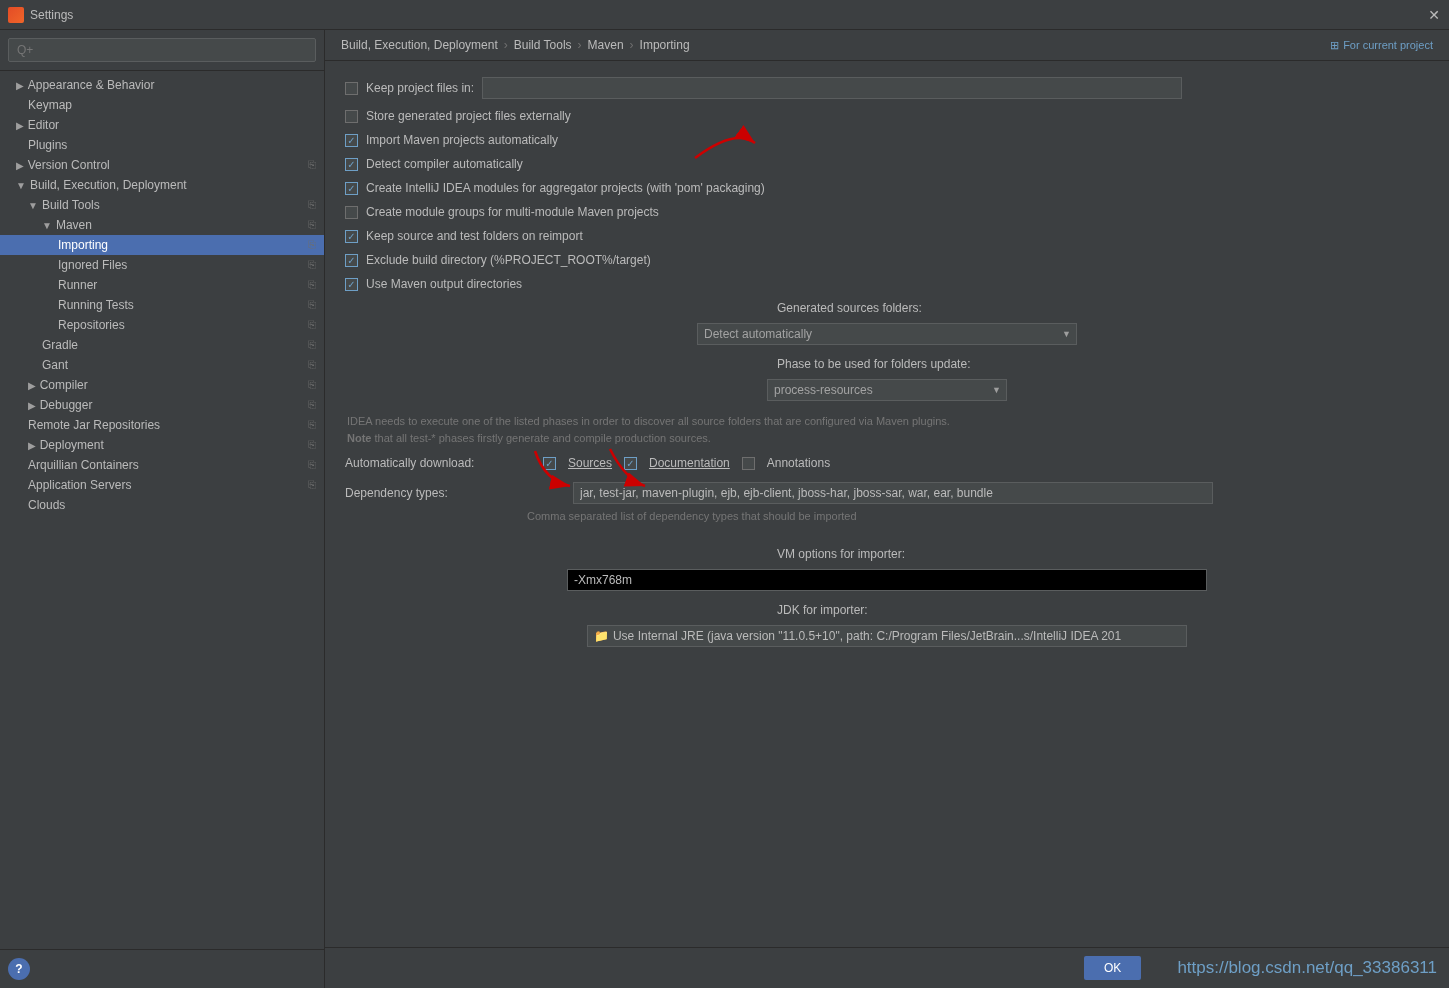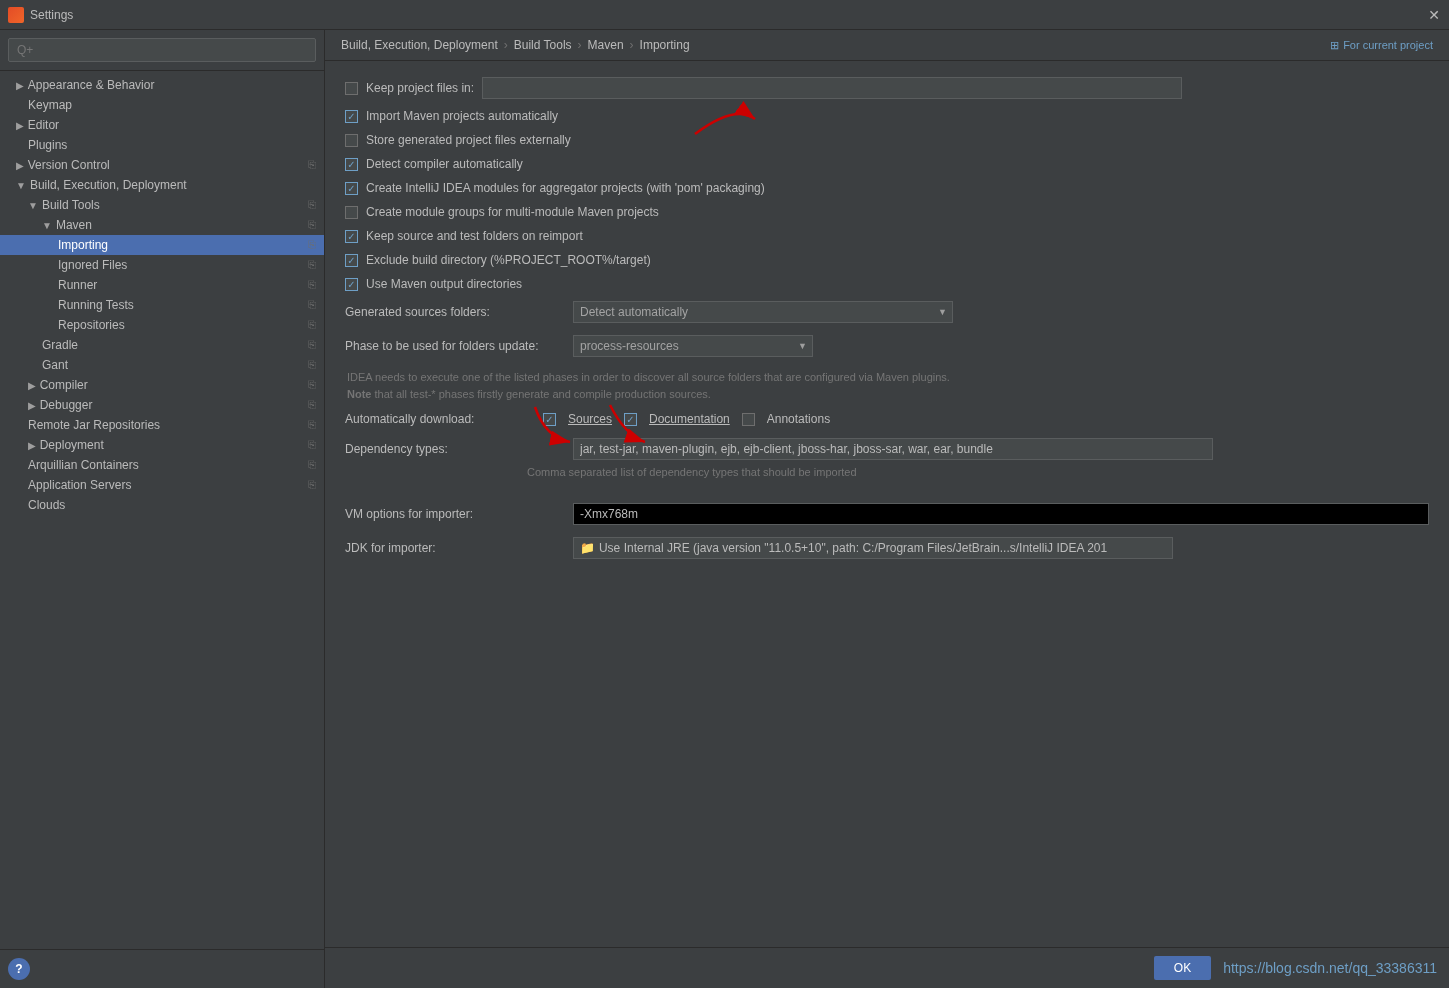--- a/index.html
+++ b/index.html
@@ -41,41 +41,41 @@
     .for-current-project { font-size: 11px; color: #6e9fc6; display: flex; align-items: center; gap: 4px; }
 
     .settings-content { flex: 1; overflow-y: auto; padding: 16px 20px; }
 
     .setting-row { display: flex; align-items: center; margin-bottom: 10px; gap: 8px; }
     .checkbox { width: 13px; height: 13px; border: 1px solid #6e6e6e; background: #45494a; display: inline-flex; align-items: center; justify-content: center; flex-shrink: 0; cursor: pointer; }
     .checkbox.checked { background: #45494a; border-color: #6e9fc6; }
     .checkbox.checked::after { content: '✓'; font-size: 10px; color: #6e9fc6; }
     .checkbox-label { font-size: 12px; color: #bbbbbb; }
 
-    .form-row { display: flex; align-items: center; margin-bottom: 12px; gap: 8px; }
+    .form-row { display: flex; align-items: center; margin-bottom: 12px; gap: 8px; flex-direction: column; }
     .form-label { font-size: 12px; color: #bbbbbb; min-width: 220px; }
     .form-select { background: #45494a; border: 1px solid #5a5d5e; color: #a3a3a3; padding: 3px 24px 3px 6px; font-size: 12px; appearance: none; cursor: pointer; min-width: 200px; outline: none; position: relative; }
     .select-wrapper { position: relative; display: inline-block; }
     .select-wrapper::after { content: '▼'; position: absolute; right: 6px; top: 50%; transform: translateY(-50%); font-size: 9px; color: #9e9e9e; pointer-events: none; }
 
     .hint-text { font-size: 11px; color: #757575; margin-left: 0; line-height: 1.5; margin-bottom: 10px; padding-left: 2px; }
     .hint-text .note { font-weight: bold; color: #757575; }
 
     .auto-download-row { display: flex; align-items: center; margin-bottom: 12px; gap: 8px; }
     .auto-download-label { font-size: 12px; color: #bbbbbb; min-width: 190px; }
     .auto-download-options { display: flex; align-items: center; gap: 12px; }
 
     .text-input { background: #000000; border: 1px solid #5a5d5e; color: #bbbbbb; padding: 3px 6px; font-size: 12px; outline: none; flex: 1; }
     .text-input-wide { background: #45494a; border: 1px solid #5a5d5e; color: #bbbbbb; padding: 3px 6px; font-size: 12px; outline: none; min-width: 580px; }
     .jdk-select-wrapper { display: flex; align-items: center; background: #45494a; border: 1px solid #5a5d5e; padding: 3px 6px; min-width: 600px; gap: 4px; }
     .jdk-folder-icon { font-size: 12px; color: #6e9fc6; }
 
     .bottom-bar { padding: 8px 12px; border-top: 1px solid #2b2b2b; display: flex; align-items: center; justify-content: space-between; flex-shrink: 0; background: #3c3f41; }
     .ok-btn { background: #4b6eaf; color: white; border: none; padding: 5px 20px; font-size: 12px; cursor: pointer; border-radius: 2px; }
-    .url-bar { font-size: 14px; color: #6e9fc6; }
+    .url-bar { font-size: 17px; color: #6e9fc6; margin-left: 24px; }
 
     .keep-files-row { display: flex; align-items: center; margin-bottom: 10px; gap: 8px; }
     .keep-files-input { background: #45494a; border: 1px solid #5a5d5e; color: #bbbbbb; padding: 3px 6px; font-size: 12px; outline: none; width: 700px; }
   </style>
 </head>
 <body>
 
 <div class="window">
 
   <div class="title-bar">
@@ -229,37 +229,37 @@
       </div>
 
       <div class="settings-content">
 
         <div class="keep-files-row">
           <div class="checkbox"></div>
           <span class="checkbox-label">Keep project files in:</span>
           <input type="text" class="keep-files-input" style="">
         </div>
 
+        <div class="setting-row">
+          <div class="checkbox"></div>
+          <span class="checkbox-label">Store generated project files externally</span>
+        </div>
+
         <div class="setting-row" style="position:relative">
           <div class="checkbox checked"></div>
           <span class="checkbox-label">Import Maven projects automatically</span>
 
           <svg style="position:absolute;left:340px;top:-10px;pointer-events:none;" width="80" height="40">
             <path d="M 10 35 Q 50 5 70 20" stroke="#cc0000" stroke-width="2.5" fill="none" marker-end="url(#arrowhead)"></path>
             <defs>
               <marker id="arrowhead" markerWidth="8" markerHeight="6" refX="8" refY="3" orient="auto">
                 <polygon points="0 0, 8 3, 0 6" fill="#cc0000"></polygon>
               </marker>
             </defs>
           </svg>
-        </div>
-
-        <div class="setting-row">
-          <div class="checkbox"></div>
-          <span class="checkbox-label">Store generated project files externally</span>
         </div>
 
         <div class="setting-row">
           <div class="checkbox checked"></div>
           <span class="checkbox-label">Detect compiler automatically</span>
         </div>
 
         <div class="setting-row">
           <div class="checkbox checked"></div>
           <span class="checkbox-label">Create IntelliJ IDEA modules for aggregator projects (with 'pom' packaging)</span>

